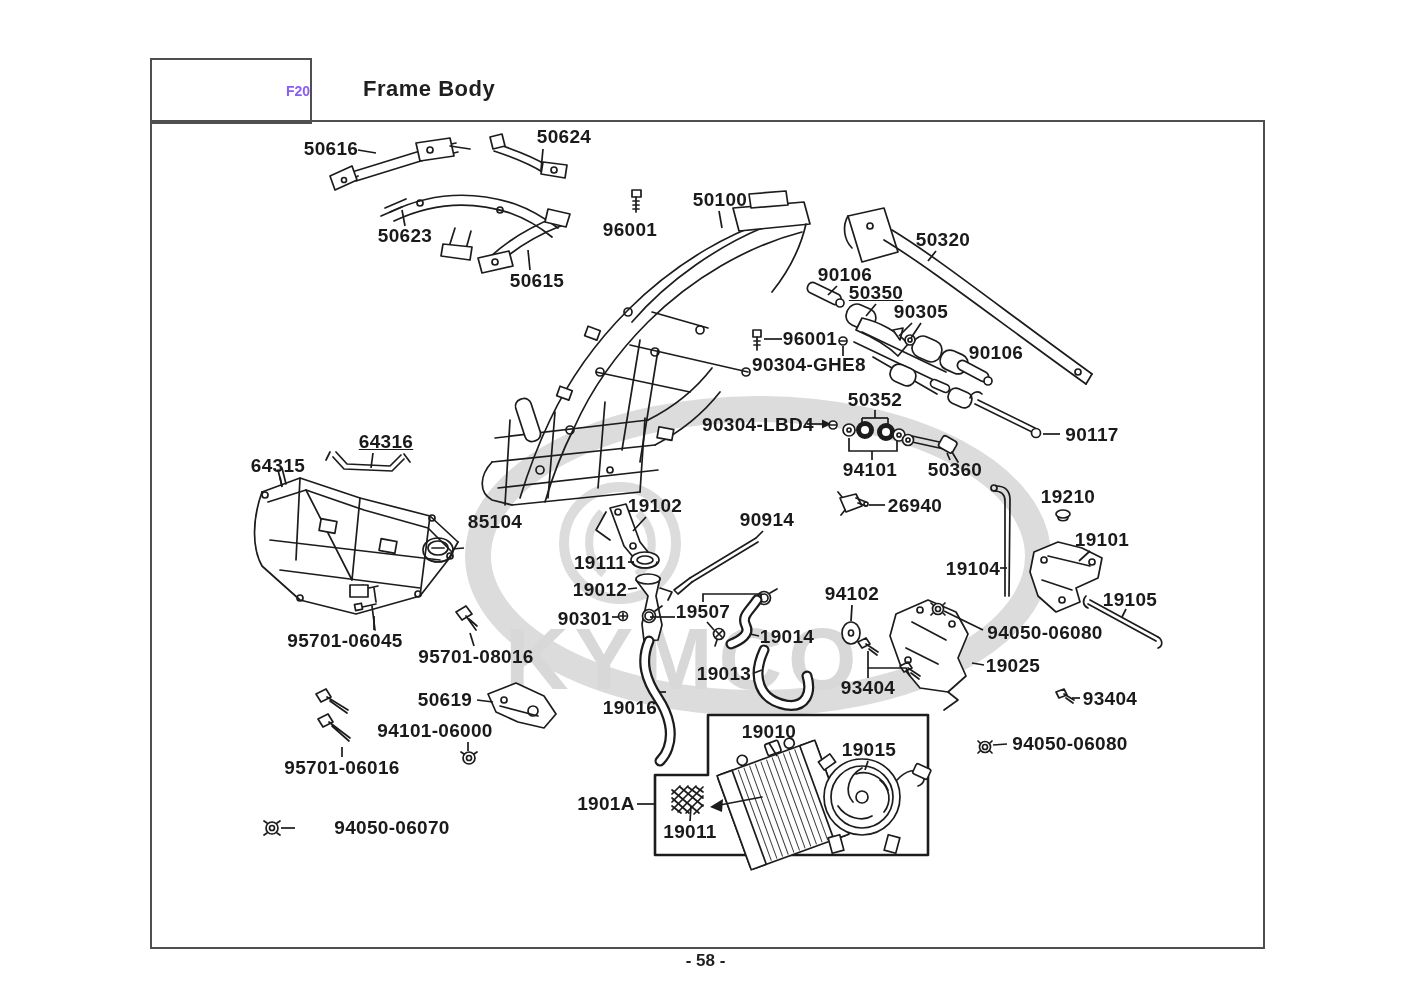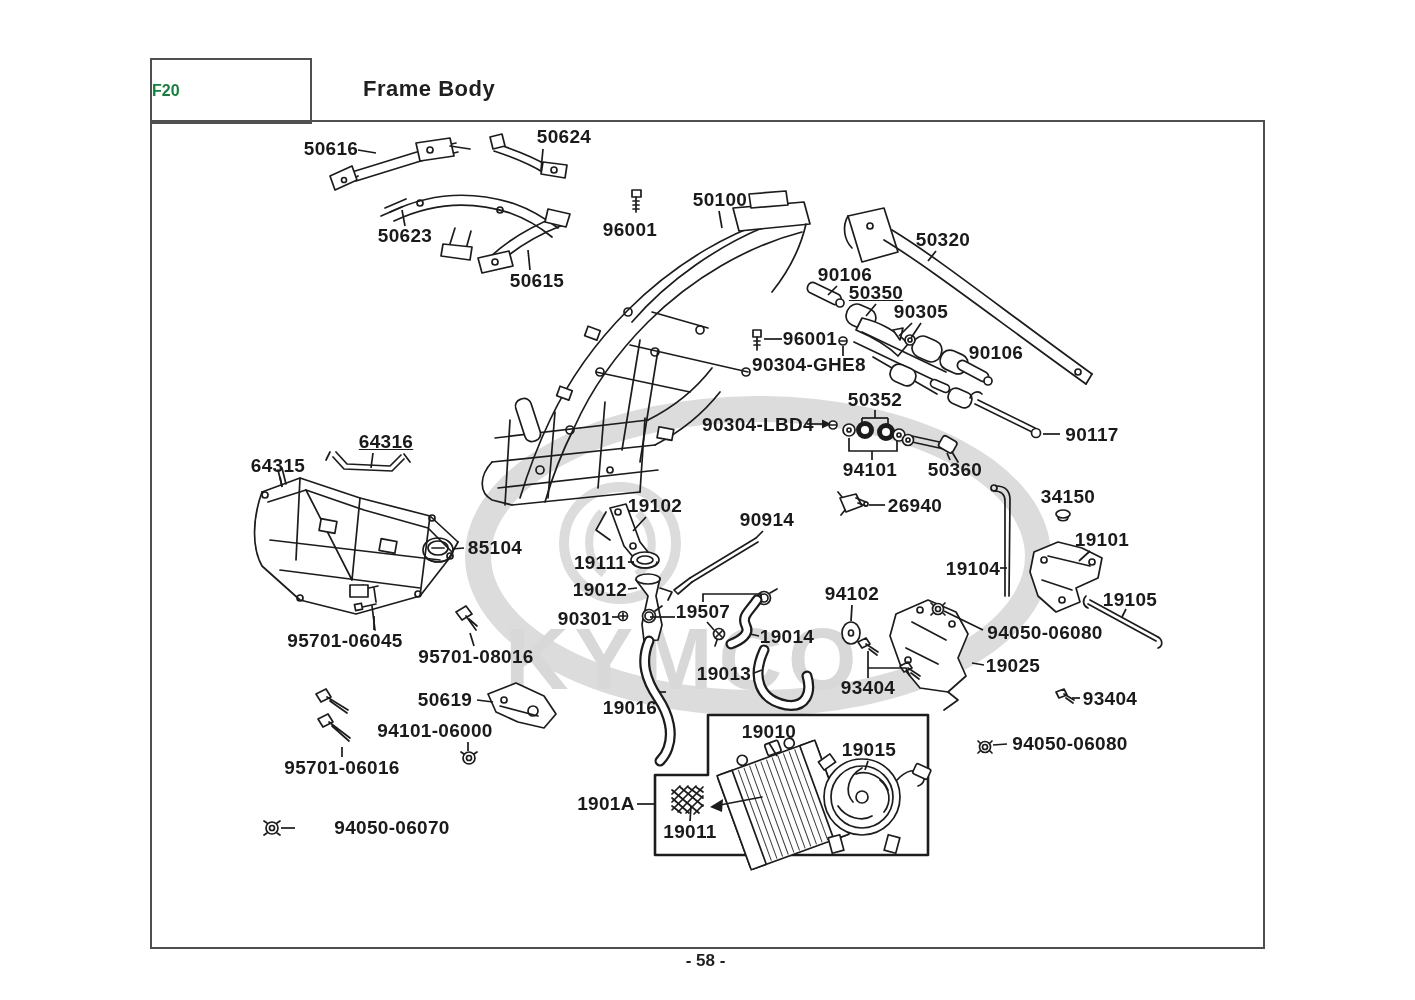--- a/index.html
+++ b/index.html
@@ -1,22 +1,22 @@
 <!DOCTYPE html>
 <html><head>
 <meta charset="utf-8">
 <style>
   html,body{margin:0;padding:0;background:#fff;}
   #page{position:relative;width:1415px;height:1000px;background:#fff;overflow:hidden;
         font-family:"Liberation Sans",sans-serif;}
   #main-border{position:absolute;left:150px;top:120px;width:1111px;height:825px;
         border:2px solid #4f4f4f;background:transparent;}
   #f20-box{position:absolute;left:150px;top:58px;width:158px;height:62px;
-        border:2px solid #4f4f4f;display:flex;align-items:center;justify-content:flex-start;
-        font-size:16px;font-weight:bold;color:#15803d;background:#fff;}
+        border:2px solid #4f4f4f;display:flex;align-items:center;justify-content:flex-end;
+        font-size:14px;font-weight:bold;color:#8b5cf6;background:#fff;}
   #doc-title{position:absolute;left:363px;top:76px;font-size:22px;font-weight:bold;
         color:#1f1f1f;letter-spacing:.5px;}
   #page-num{position:absolute;left:150px;top:951px;width:1111px;text-align:center;
         font-size:17px;font-weight:bold;color:#1f1f1f;}
   #svg-layer{position:absolute;left:0;top:0;width:1415px;height:1000px;}
   .part-label{position:absolute;transform:translate(-50%,-50%);white-space:nowrap;
         font-size:19px;font-weight:bold;color:#1a1a1a;letter-spacing:.3px;}
   
   #art path,#art rect,#art circle,#art ellipse,#art polyline,#art line
        {stroke:#1c1c1c;fill:none;stroke-width:1.7;stroke-linecap:round;stroke-linejoin:round;}
@@ -472,25 +472,25 @@
       <div class="part-label" style="left: 921px; top: 312px;">90305</div>
       <div class="part-label" style="left: 810px; top: 339px;">96001</div>
       <div class="part-label" style="left: 809px; top: 365px;">90304-GHE8</div>
       <div class="part-label" style="left: 996px; top: 353px;">90106</div>
       <div class="part-label" style="left: 875px; top: 400px;">50352</div>
       <div class="part-label" style="left: 758px; top: 425px;">90304-LBD4</div>
       <div class="part-label" style="left: 1092px; top: 435px;">90117</div>
       <div class="part-label" style="left: 870px; top: 470px;">94101</div>
       <div class="part-label" style="left: 955px; top: 470px; text-align: center;">50360</div>
       <div class="part-label" style="left: 915px; top: 506px;">26940</div>
-      <div class="part-label" style="left: 1068px; top: 497px;">34150</div>
+      <div class="part-label" style="left: 1068px; top: 497px;">19210</div>
       <div class="part-label" style="left: 767px; top: 520px;">90914</div>
       <div class="part-label" style="left: 655px; top: 506px;">19102</div>
       <div class="part-label" style="left: 1102px; top: 540px;">19101</div>
-      <div class="part-label" style="left: 495px; top: 548px;">85104</div>
+      <div class="part-label" style="left: 495px; top: 522px;">85104</div>
       <div class="part-label" style="left: 600px; top: 563px;">19111</div>
       <div class="part-label" style="left: 973px; top: 569px;">19104</div>
       <div class="part-label" style="left: 600px; top: 590px;">19012</div>
       <div class="part-label" style="left: 852px; top: 594px;">94102</div>
       <div class="part-label" style="left: 1130px; top: 600px;">19105</div>
       <div class="part-label" style="left: 585px; top: 619px;">90301</div>
       <div class="part-label" style="left: 703px; top: 612px;">19507</div>
       <div class="part-label" style="left: 1045px; top: 633px;">94050-06080</div>
       <div class="part-label" style="left: 787px; top: 637px;">19014</div>
       <div class="part-label" style="left: 345px; top: 641px;">95701-06045</div>

